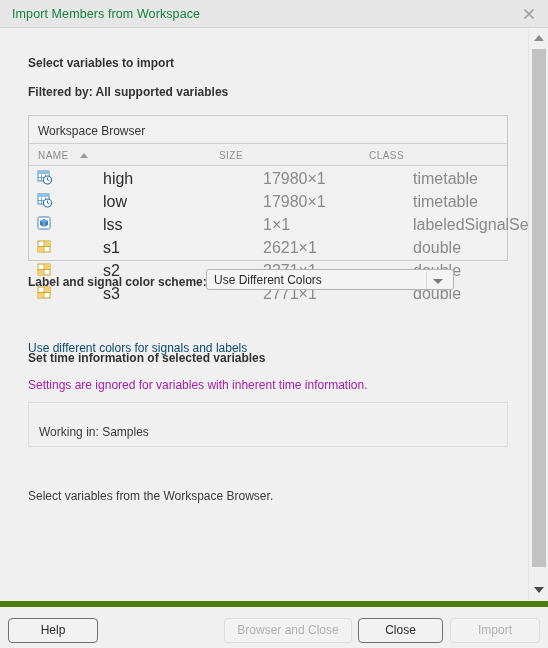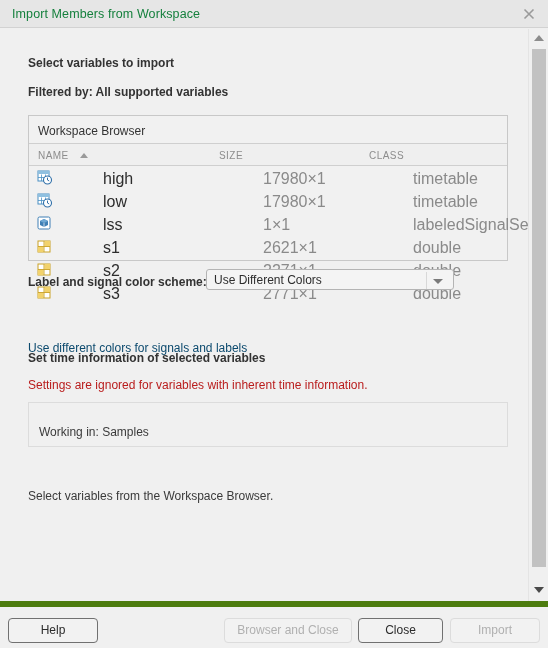--- a/index.html
+++ b/index.html
@@ -176,21 +176,21 @@
   .combo-sep {
     position: absolute;
     right: 26px; top: 2px;
     width: 1px; height: 17px;
     background: #d8d8d8;
   }
   #t-usediff { left: 24px; top: 274px; color:#0c4a6e;margin-top:38px; }
 
   
   #t-settime  { left: 24px; top: 322px; }
-  #t-ignored  { left: 24px; top: 349px; color:#b91c1c; }
+  #t-ignored  { left: 24px; top: 349px; color:#a21caf; }
 
   .workbox {
     position: absolute;
     left: 24px; top: 373px;
     width: 480px; height: 45px;
     border: 1px solid #dcdcdc;
     background: #f0f0f0;
     box-sizing: border-box;
   }
   .workbox-text {

